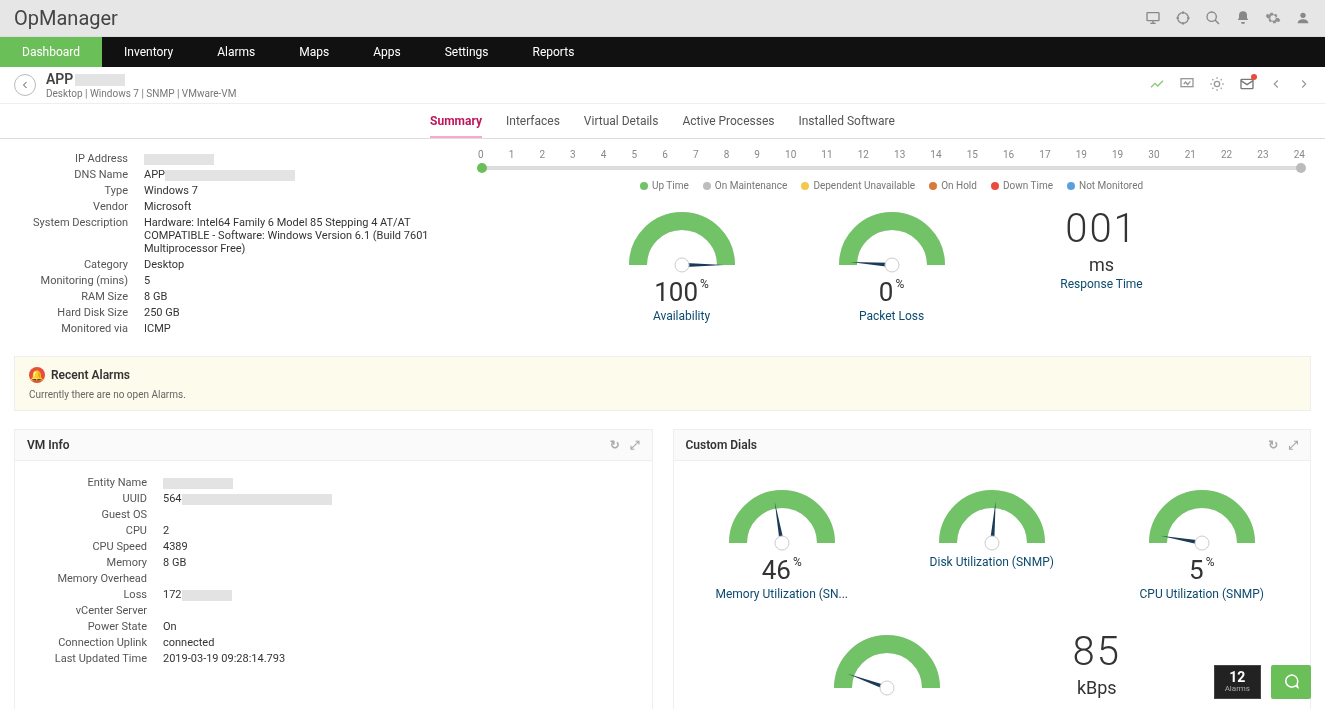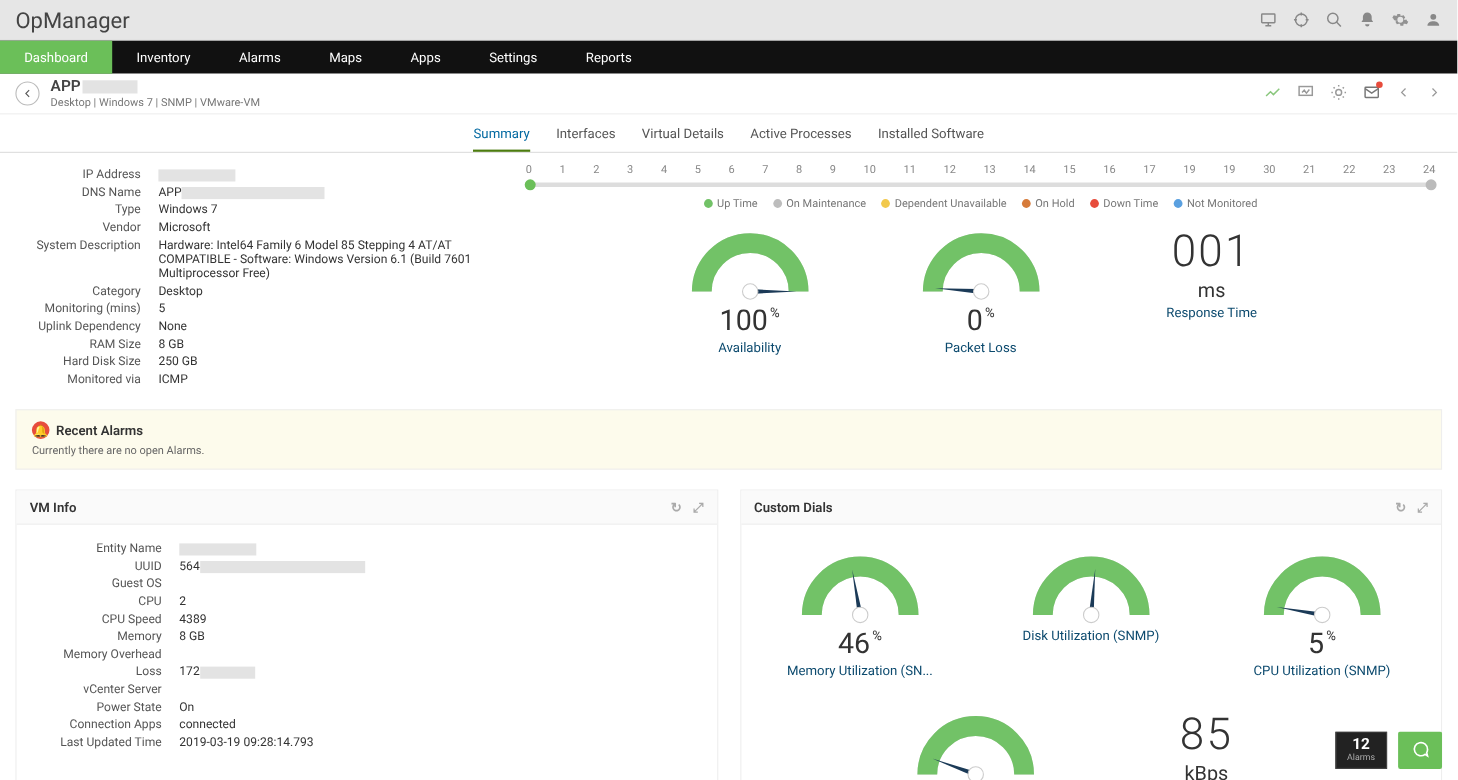--- a/index.html
+++ b/index.html
@@ -20,21 +20,21 @@
 .device-title { font-size: 14px; font-weight: 600; color: #444; }
 .device-sub { font-size: 10px; color: #777; margin-top:1px; }
 .title-mask { display:inline-block; width:50px; height:12px; background:#e3e3e3; vertical-align:middle; margin-left:2px;}
 .sub-right { display: flex; gap: 14px; align-items: center; }
 .sub-right .ricon { color:#999; cursor:pointer; }
 .sub-right .ricon.alert { position:relative; color:#777; }
 .sub-right .ricon.alert::after { content:''; position:absolute; top:-2px; right:-2px; width:6px; height:6px; background:#e74c3c; border-radius:50%; }
 
 .tabs { display: flex; justify-content: center; gap: 24px; border-bottom: 1px solid #ddd; padding: 10px 0 0 0; }
 .tabs .tab { font-size: 12px; color: #555; padding-bottom: 8px; cursor: pointer; }
-.tabs .tab.active { color: #0369a1; font-weight: 400; border-bottom: 2px solid #4d7c0f; }
+.tabs .tab.active { color: #be185d; font-weight: 700; border-bottom: 2px solid #f9a8d4; }
 
 .content { padding: 10px 14px 40px 14px; }
 
 .top-row { display: flex; gap: 8px; }
 .sys-info { width: 450px; }
 .kv { display: flex; margin: 3px 0; font-size: 11px; }
 .kv .k { width: 130px; text-align: right; color: #555; padding-right: 16px; }
 .kv .v { color: #333; flex:1; }
 .mask { display:inline-block; background:#e3e3e3; height:11px; vertical-align:middle; }
 
@@ -215,24 +215,20 @@
           <div class="k">System Description</div>
           <div class="v">Hardware: Intel64 Family 6 Model 85 Stepping 4 AT/AT COMPATIBLE - Software: Windows Version 6.1 (Build 7601 Multiprocessor Free)</div>
         </div>
         <div class="kv">
           <div class="k">Category</div>
           <div class="v">Desktop</div>
         </div>
         <div class="kv">
           <div class="k">Monitoring (mins)</div>
           <div class="v">5</div>
-        </div>
-        <div class="kv">
-          <div class="k">Uplink Dependency</div>
-          <div class="v">None</div>
         </div>
         <div class="kv">
           <div class="k">RAM Size</div>
           <div class="v">8 GB</div>
         </div>
         <div class="kv">
           <div class="k">Hard Disk Size</div>
           <div class="v">250 GB</div>
         </div>
         <div class="kv">
@@ -367,21 +363,21 @@
           </div>
           <div class="kv">
             <div class="k">vCenter Server</div>
             <div class="v"></div>
           </div>
           <div class="kv">
             <div class="k">Power State</div>
             <div class="v">On</div>
           </div>
           <div class="kv">
-            <div class="k">Connection Apps</div>
+            <div class="k">Connection Uplink</div>
             <div class="v">connected</div>
           </div>
           <div class="kv">
             <div class="k">Last Updated Time</div>
             <div class="v">2019-03-19 09:28:14.793</div>
           </div>
         </div>
     </div>
 
     <div class="panel">

